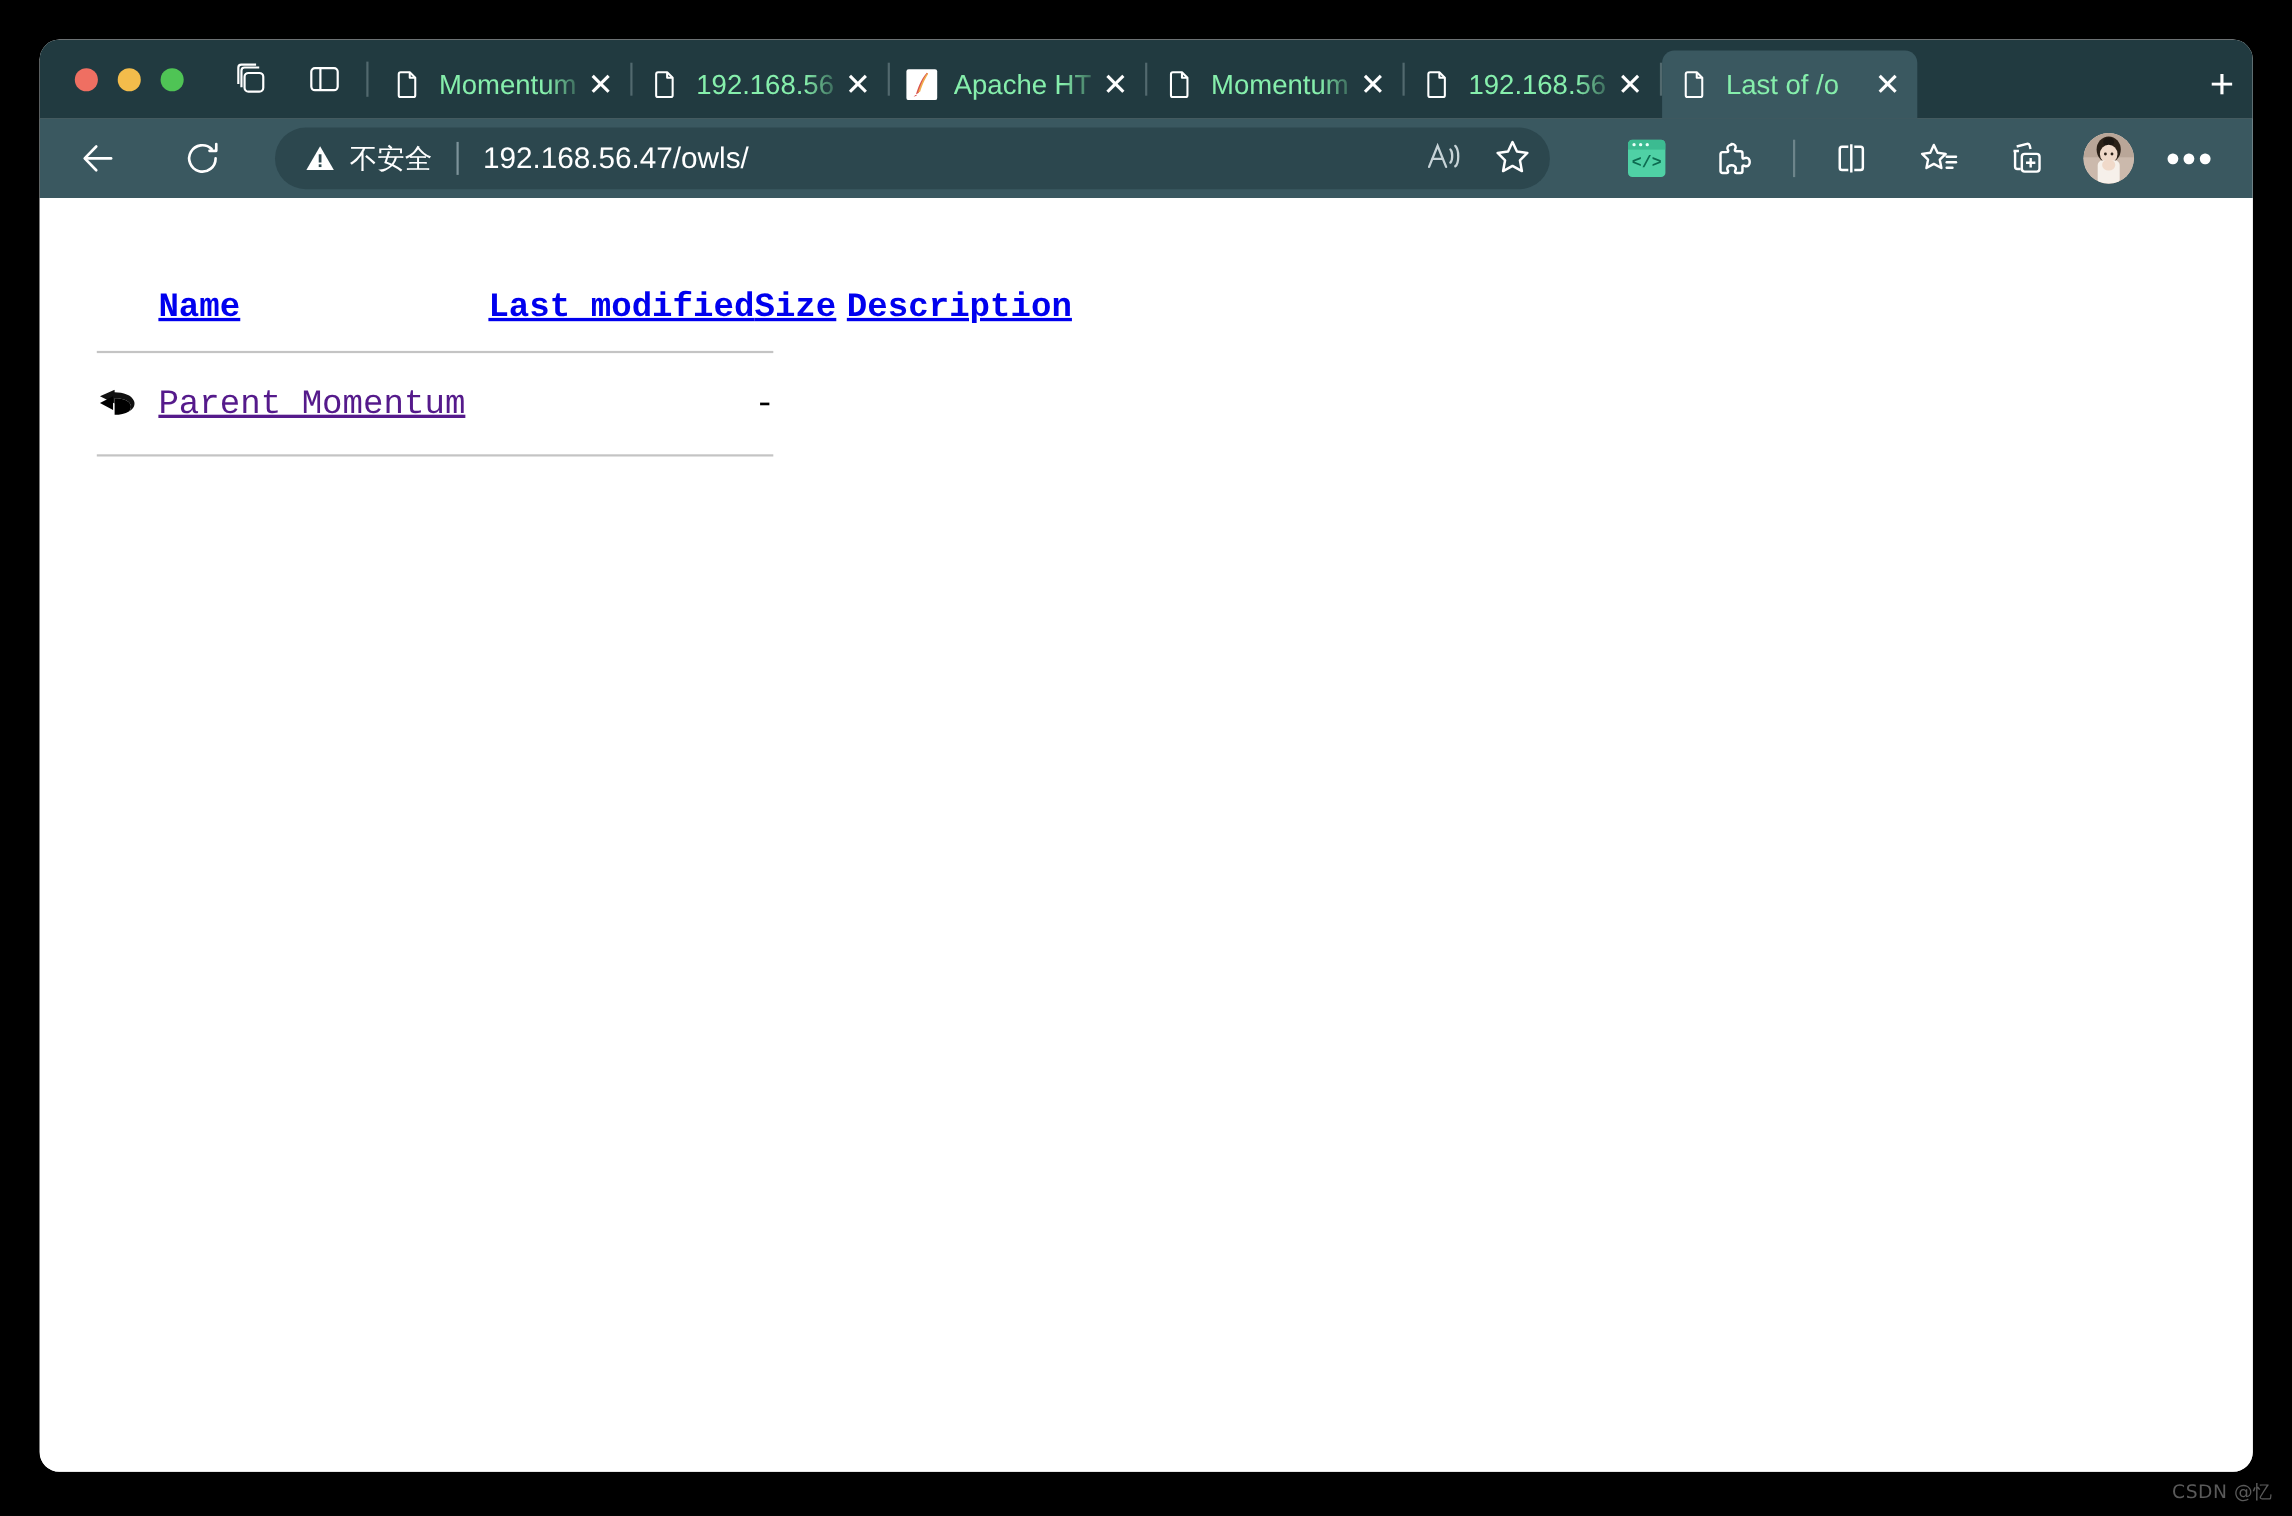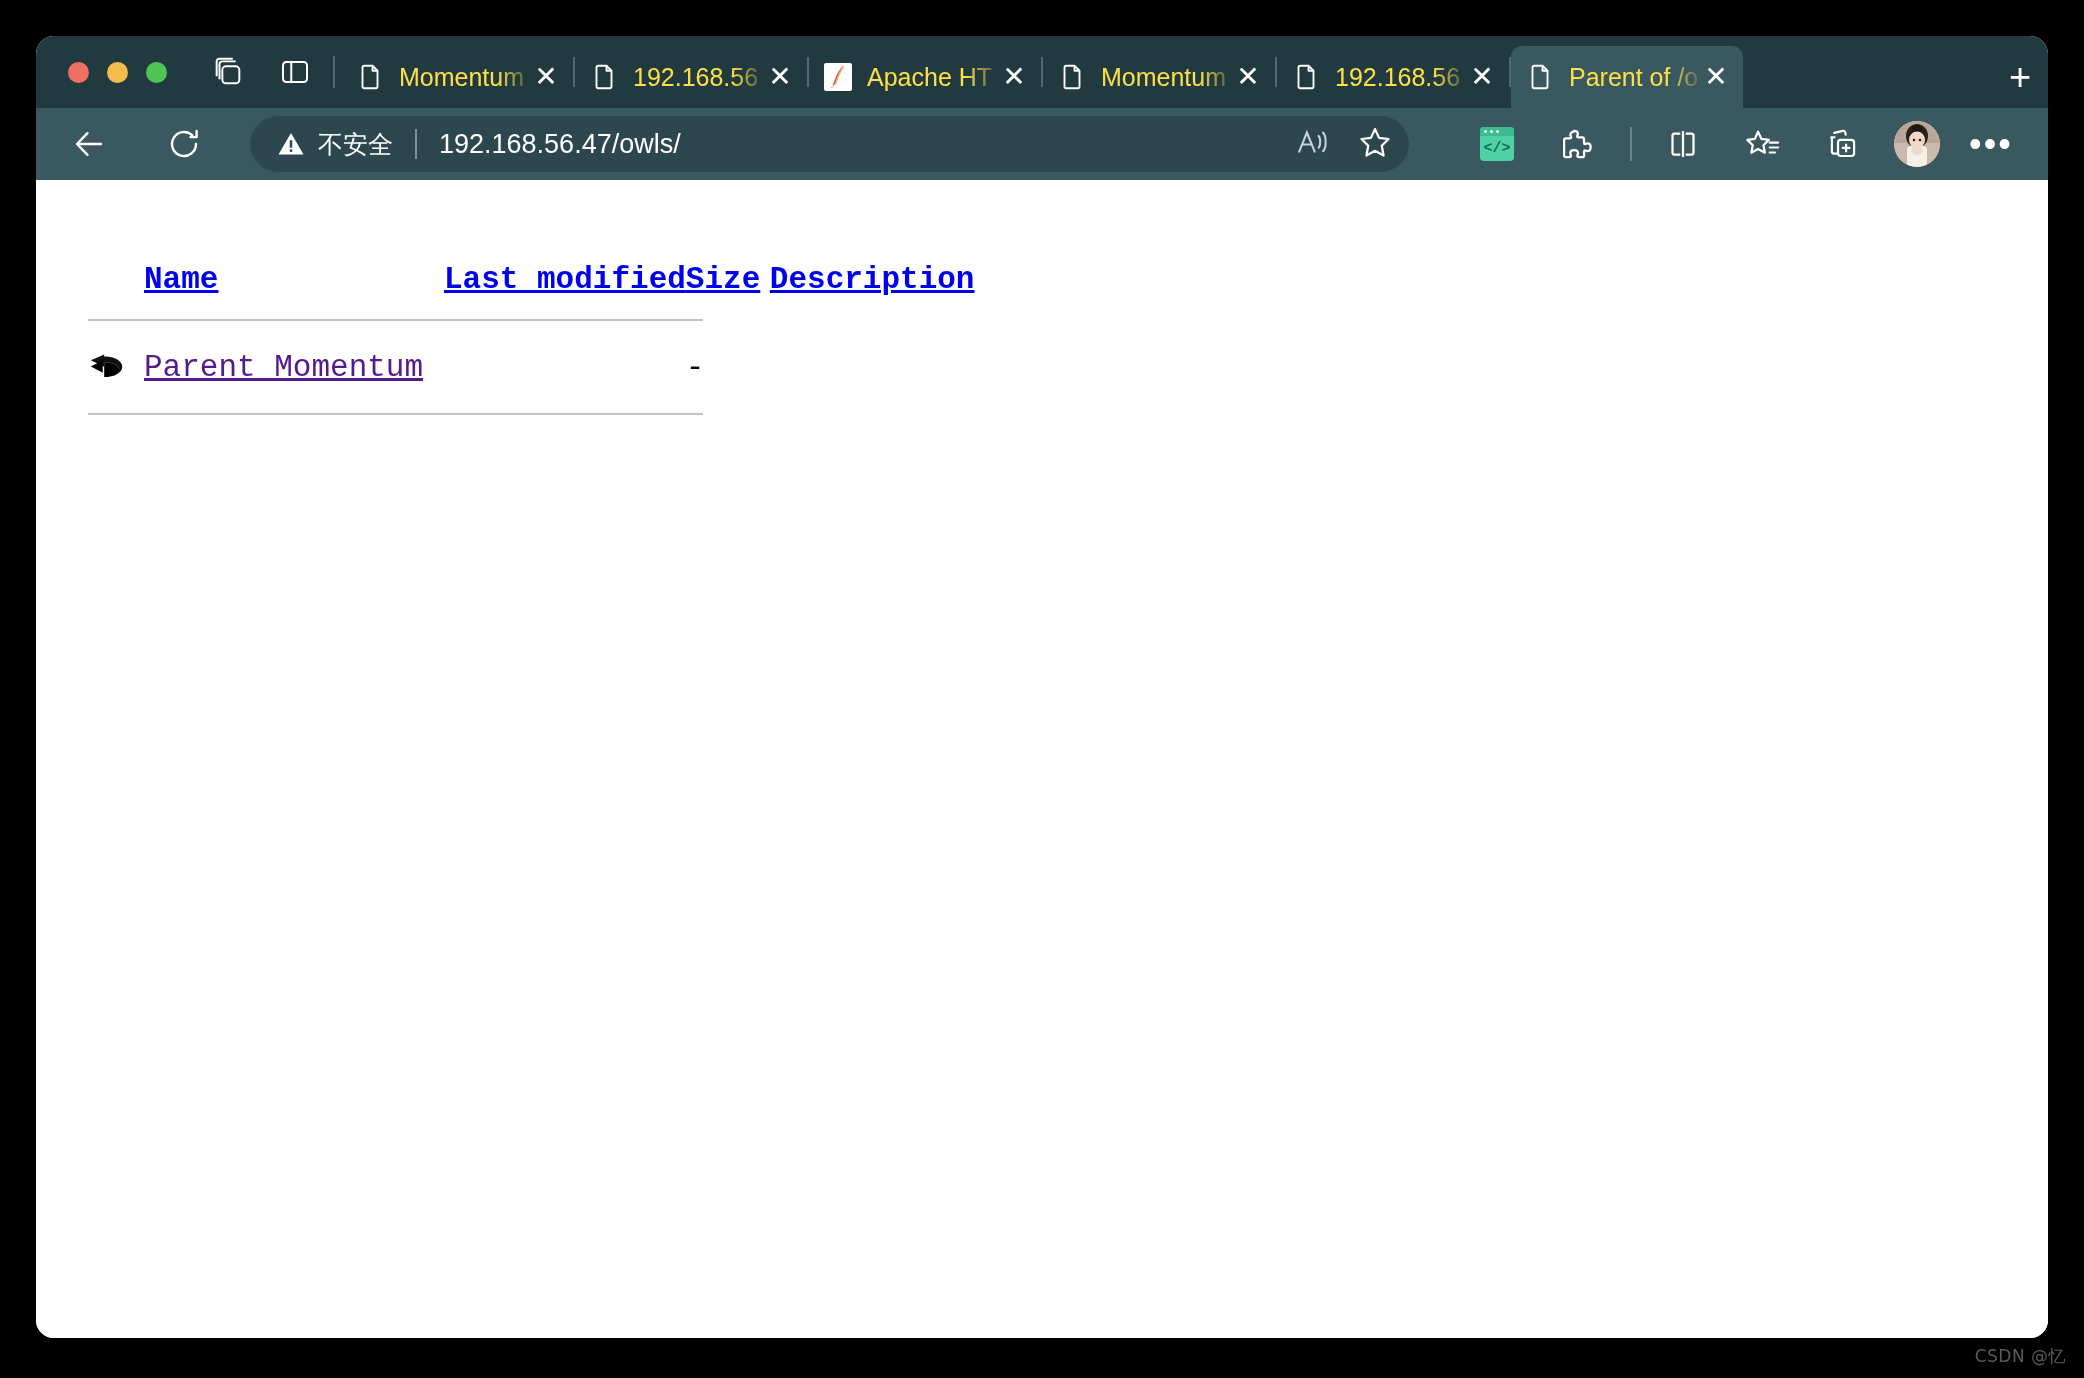--- a/index.html
+++ b/index.html
@@ -101,21 +101,21 @@
 
   .tab-favicon {
     width: 30px; height: 30px;
     flex: 0 0 30px;
     margin-right: 14px;
     display: flex; align-items: center; justify-content: center;
   }
   .tab-title {
     flex: 1;
     min-width: 0;
-    color: #fde047;
+    color: #86efac;
     font-size: 25px;
     line-height: 30px;
     white-space: nowrap;
     overflow: hidden;
     -webkit-mask-image: linear-gradient(to right, #000 76%, rgba(0,0,0,0.15) 100%);
             mask-image: linear-gradient(to right, #000 76%, rgba(0,0,0,0.15) 100%);
   }
   .tab-close {
     width: 34px; height: 34px;
     flex: 0 0 34px;
@@ -437,21 +437,21 @@
             <span class="tab-close">✕</span>
           </div>
           <div class="tab-sep"></div>
           <div class="tab active">
             <span class="tab-favicon">
               <svg width="30" height="30" viewBox="0 0 24 24" fill="none" stroke="#ffffff" stroke-width="1.5" stroke-linejoin="round">
                 <path d="M14 3H7.4C6.6 3 6 3.6 6 4.4v15.2c0 .8.6 1.4 1.4 1.4h9.2c.8 0 1.4-.6 1.4-1.4V7z"></path>
                 <polyline points="14,3 14,7 18,7"></polyline>
               </svg>
             </span>
-            <span class="tab-title">Parent of /o</span>
+            <span class="tab-title">Last of /o</span>
             <span class="tab-close">✕</span>
           </div>
         </div>
 
       <div id="newtab">+</div>
     </div>
 
     <div id="addressbar">
 
       <span class="nav-btn">

